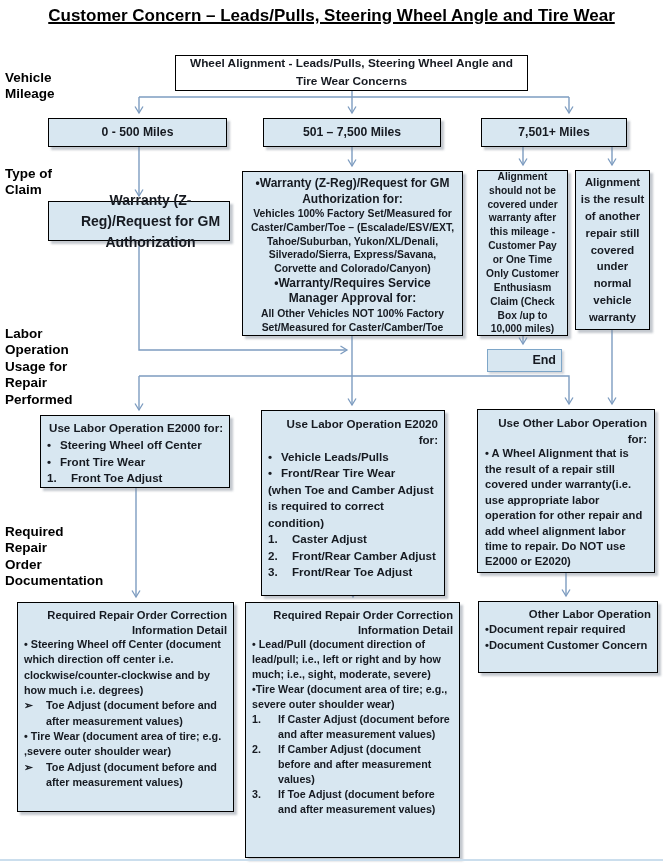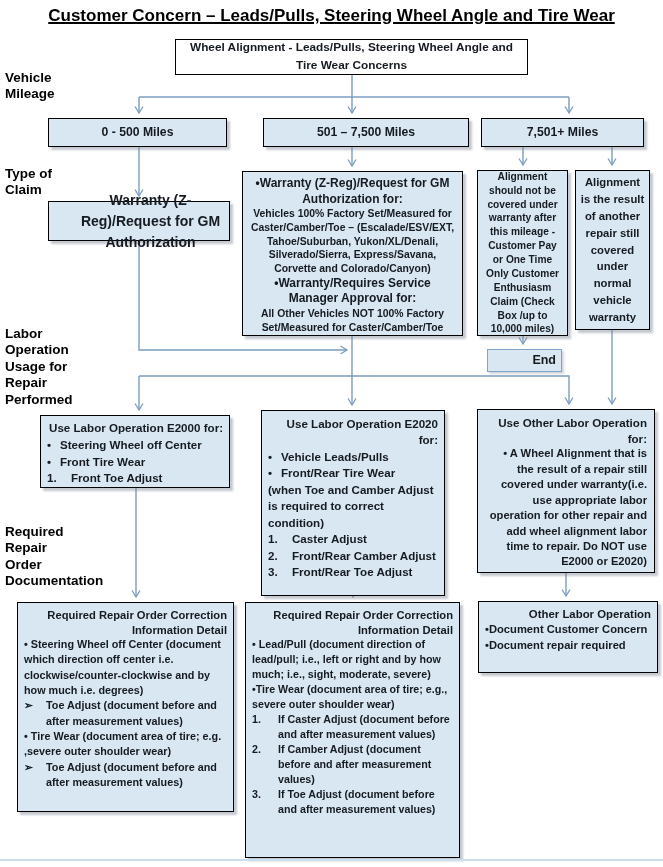--- a/index.html
+++ b/index.html
@@ -34,34 +34,34 @@
   }
   .box.white{background:#fff;box-shadow:none;}
   .box.top-align{justify-content:flex-start;}
   .box.end-style{border:1.5px solid var(--endbd);box-shadow:2px 2px 2px rgba(125,136,148,.35);}
   .h{text-align:right;}
   .p{text-align:left;}
   .li{display:flex;text-align:left;}
   .li .m{flex:0 0 auto;}
   .mw13{width:13px;} .mw22{width:22px;} .mw24{width:24px;} .mw26{width:26px;}
   
-  .root-box{font-size:11.8px;line-height:1.5;text-align:center;}
+  .root-box{font-size:11.8px;line-height:1.5;text-align:center;margin-top:16px;}
   .mileage{font-size:12.2px;text-align:center;}
   .claim-left{font-size:14px;line-height:1.5;text-align:center;padding-left:28px;}
   .claim-mid{padding:4px 5px;}
   .claim-mid .h1,.claim-mid .h2{font-size:12px;line-height:1.3;text-align:center;}
   .claim-mid .d{font-size:10.4px;line-height:1.32;text-align:center;}
   .sub-a{font-size:10.2px;line-height:1.36;text-align:center;padding:15px 4px;}
   .sub-b{font-size:11.3px;line-height:1.5;text-align:center;padding:7px 4px;}
   .end-box{font-size:12.5px;text-align:right;}
   .e2000{font-size:11.6px;line-height:1.45;padding:4px 6px;}
   .e2020{font-size:11.6px;line-height:1.42;padding:5px 6px;}
   .other-labor{padding:5px 7px;}
   .other-labor .h{font-size:11.6px;line-height:1.35;}
-  .other-labor .p{font-size:11.2px;line-height:1.38;text-align:right;}
+  .other-labor .p{font-size:11.2px;line-height:1.38;}
   .doc{padding:5px 6px;}
   .doc .h{font-size:11.2px;line-height:1.3;}
   .doc1-body{font-size:10.8px;line-height:1.42;}
   .doc2-body{font-size:10.7px;line-height:1.4;}
   .doc3 .h{font-size:11.4px;}
   .doc3 .p{font-size:11.2px;line-height:1.4;}
   .bottom-rule{position:absolute;left:0;top:859px;width:663px;height:2px;background:#cbdeed;}
 </style>
 </head>
 <body>
@@ -113,24 +113,24 @@
 Order
 Documentation</div>
 
   <div class="box white root-box" style="left:175px;top:39px;width:353px;height:36px">
     <div>Wheel Alignment - Leads/Pulls, Steering Wheel Angle and Tire Wear Concerns</div>
   </div>
 
   <div class="box mileage" style="left:48px;top:118px;width:179px;height:29px">
     <div>0 - 500 Miles</div>
   </div>
-  <div class="box mileage" style="left:263px;top:118px;width:206px;height:29px">
+  <div class="box mileage" style="left:263px;top:118px;width:178px;height:29px">
     <div>501 – 7,500 Miles</div>
   </div>
-  <div class="box mileage" style="left:481px;top:118px;width:163px;height:29px">
+  <div class="box mileage" style="left:481px;top:118px;width:146px;height:29px">
     <div>7,501+ Miles</div>
   </div>
 
   <div class="box claim-left" style="left:48px;top:201px;width:182px;height:40px">
     <div>Warranty (Z-Reg)/Request for GM Authorization</div>
   </div>
 
   <div class="box claim-mid top-align" style="left:242px;top:171px;width:221px;height:165px">
     <div class="h1">•Warranty (Z-Reg)/Request for GM Authorization for:</div>
     <div class="d">Vehicles 100% Factory Set/Measured for Caster/Camber/Toe – (Escalade/ESV/EXT, Tahoe/Suburban, Yukon/XL/Denali, Silverado/Sierra, Express/Savana, Corvette and Colorado/Canyon)</div>
@@ -223,18 +223,18 @@
       <span>If Camber Adjust (document before and after measurement values)</span>
     </div>
     <div class="li doc2-body">
       <span class="m mw26">3.</span>
       <span>If Toe Adjust (document before and after measurement values)</span>
     </div>
   </div>
 
   <div class="box doc doc3 top-align" style="left:478px;top:601px;width:180px;height:72px">
     <div class="h">Other Labor Operation</div>
+    <div class="p">•Document repair required</div>
     <div class="p">•Document Customer Concern</div>
-    <div class="p">•Document repair required</div>
   </div>
 
   <div class="bottom-rule"></div>
 </div>
 
 </body></html>

